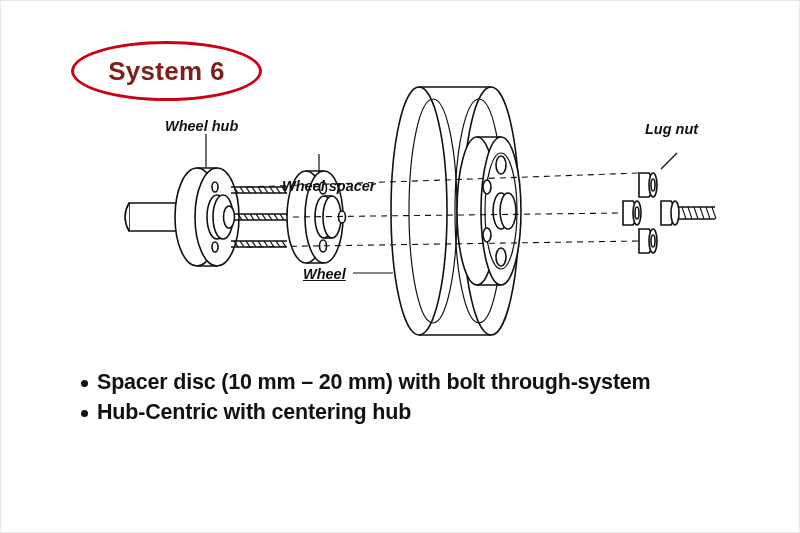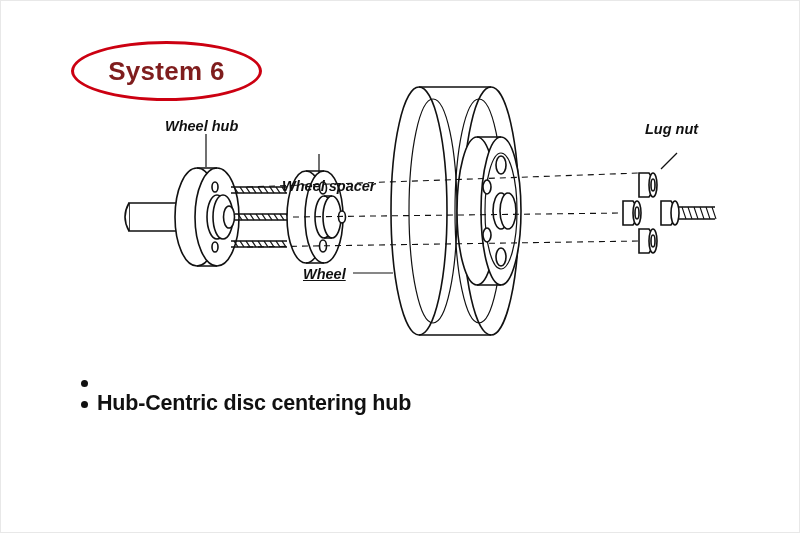--- a/index.html
+++ b/index.html
@@ -213,20 +213,21 @@
 
     <div class="diagram-label" id="label-wheel-hub">Wheel hub</div>
     <div class="diagram-label" id="label-wheel-spacer">Wheel spacer</div>
     <div class="diagram-label" id="label-lug-nut">Lug nut</div>
     <div class="diagram-label" id="label-wheel">Wheel</div>
   </div>
 
   <div id="bullets">
     <div class="bullet-row">
       <span class="bullet-dot"></span>
+      <span class="bullet-text">Spacer disc (10 mm – 20 mm) with bolt through-system</span>
     </div>
     <div class="bullet-row">
       <span class="bullet-dot"></span>
-      <span class="bullet-text">Hub-Centric disc centering hub</span>
+      <span class="bullet-text">Hub-Centric with centering hub</span>
     </div>
   </div>
 
 </div>
 
 </body></html>

